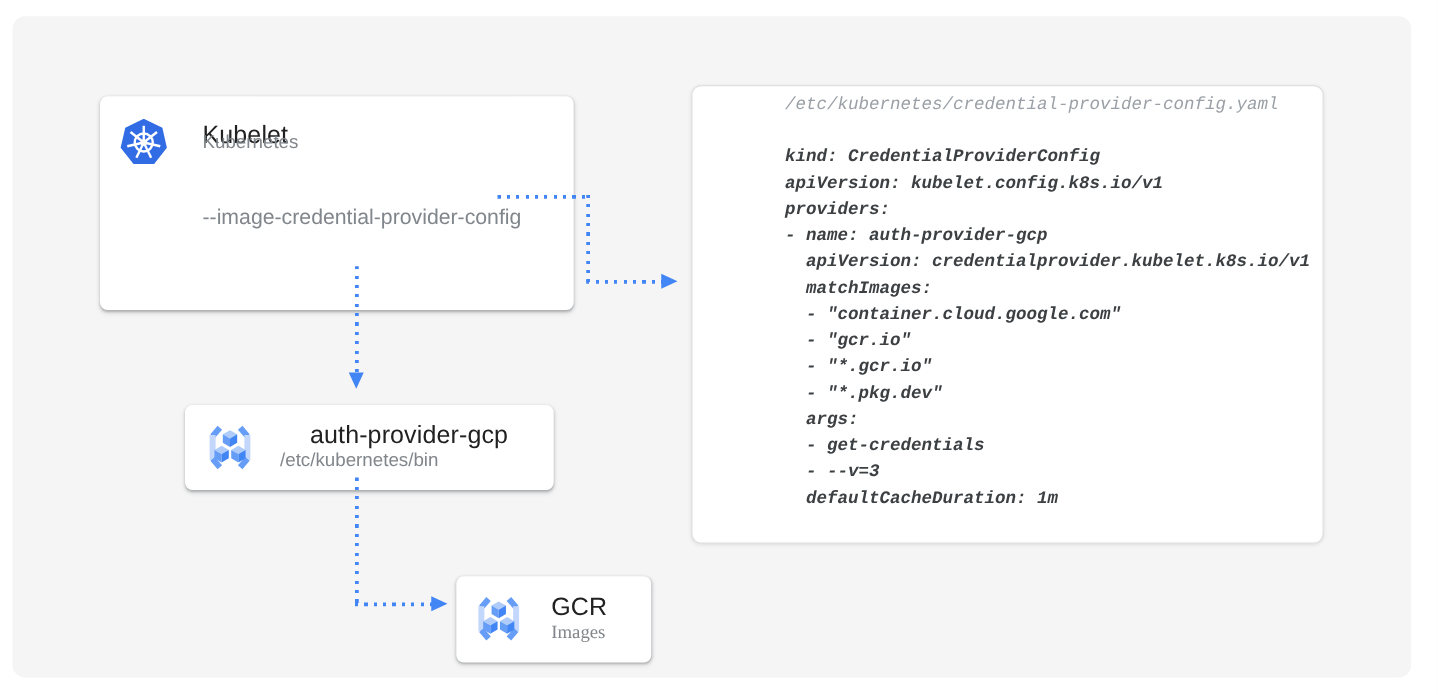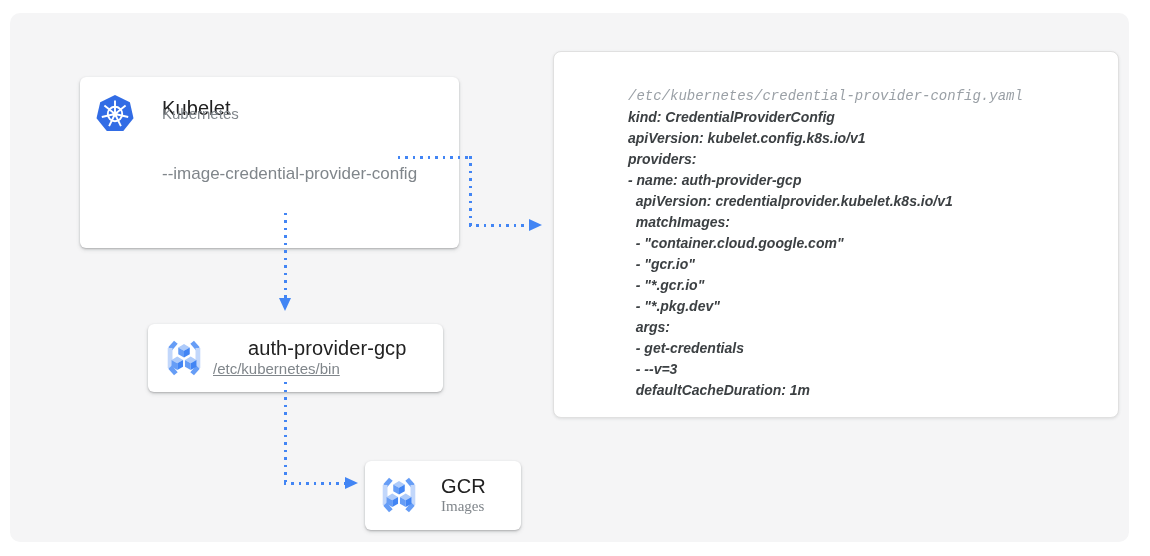--- a/index.html
+++ b/index.html
@@ -20,34 +20,34 @@
   .card-gcr     { left: 355px; top: 448px; width: 156px; height: 69px; }
 
   .card-title { position: absolute; font-size: 20px; color: #212121; font-weight: 500; letter-spacing: .1px; }
   .card-sub   { position: absolute; font-size: 15px; color: #80868b; }
   .flag-line  { position: absolute; font-size: 17px; color: #80868b; white-space: nowrap; }
 
   .icon-wrap { position: absolute; }
 
   
   .code-panel {
-    position: absolute; left: 543px; top: 38px; width: 566px; height: 367px;
+    position: absolute; left: 543px; top: 55px; width: 506px; height: 367px;
     background: #ffffff; border: 1px solid #e0e0e0; border-radius: 8px;
     box-shadow: 0 1px 3px rgba(60,64,67,.12);
-    padding: 34px 16px 16px 74px;
+    padding: 5px 16px 16px 74px;
   }
   .code-filename {
     font-family: "Liberation Mono", "DejaVu Sans Mono", monospace;
     font-style: italic; font-size: 14px; line-height: 21px; color: #9aa0a6;
     white-space: pre;
   }
   .code-body {
-    font-family: Liberation Sans, sans-serif;
+    font-family: Liberation Mono, monospace;
     font-style: italic; font-weight: bold; font-size: 14px; line-height: 21px;
-    color: #3c4043; white-space: pre; 
+    color: #3c4043; white-space: pre; margin-top: 21px;
   }
 
   
   .dot-h { position: absolute; height: 3px;
     background-image: repeating-linear-gradient(90deg, #4285f4 0 2.5px, transparent 2.5px 7.5px); }
   .dot-v { position: absolute; width: 3px;
     background-image: repeating-linear-gradient(180deg, #4285f4 0 2.5px, transparent 2.5px 7.5px); }
 
   .arr-right { position: absolute; width: 0; height: 0;
     border-top: 6px solid transparent; border-bottom: 6px solid transparent;
@@ -120,21 +120,21 @@
             <polygon points="17,22.5 23,26 17,29.5 11,26" fill="#aecbfa"></polygon>
             <polygon points="11,26 17,29.5 17,36.5 11,33" fill="#669df6"></polygon>
             <polygon points="23,26 17,29.5 17,36.5 23,33" fill="#4285f4"></polygon>
             <polygon points="31,22.5 37,26 31,29.5 25,26" fill="#aecbfa"></polygon>
             <polygon points="25,26 31,29.5 31,36.5 25,33" fill="#669df6"></polygon>
             <polygon points="37,26 31,29.5 31,36.5 37,33" fill="#4285f4"></polygon>
           </g>
         </svg>
       </span>
       <span class="card-title" style="left:80px; top:13px;margin-left:20px;">auth-provider-gcp</span>
-      <span class="card-sub" style="left:65px; top:36px;text-decoration:underline;">/etc/kubernetes/bin</span>
+      <span class="card-sub" style="left:76px; top:36px;">/etc/kubernetes/bin</span>
     </div>
 
     <div class="card card-gcr">
       <span class="icon-wrap" style="left:11px; top:11px;">
         <svg width="46" height="46" viewBox="0 0 48 48" aria-hidden="true">
           <g stroke-width="5" fill="none" stroke-linecap="butt">
             <path d="M15.5,7.5 L9.5,14.5" stroke="#669df6"></path>
             <path d="M9.5,13.5 L9.5,34.5" stroke="#c2d7fb"></path>
             <path d="M9.5,33.5 L15.5,40.5" stroke="#669df6"></path>
             <path d="M32.5,7.5 L38.5,14.5" stroke="#669df6"></path>

